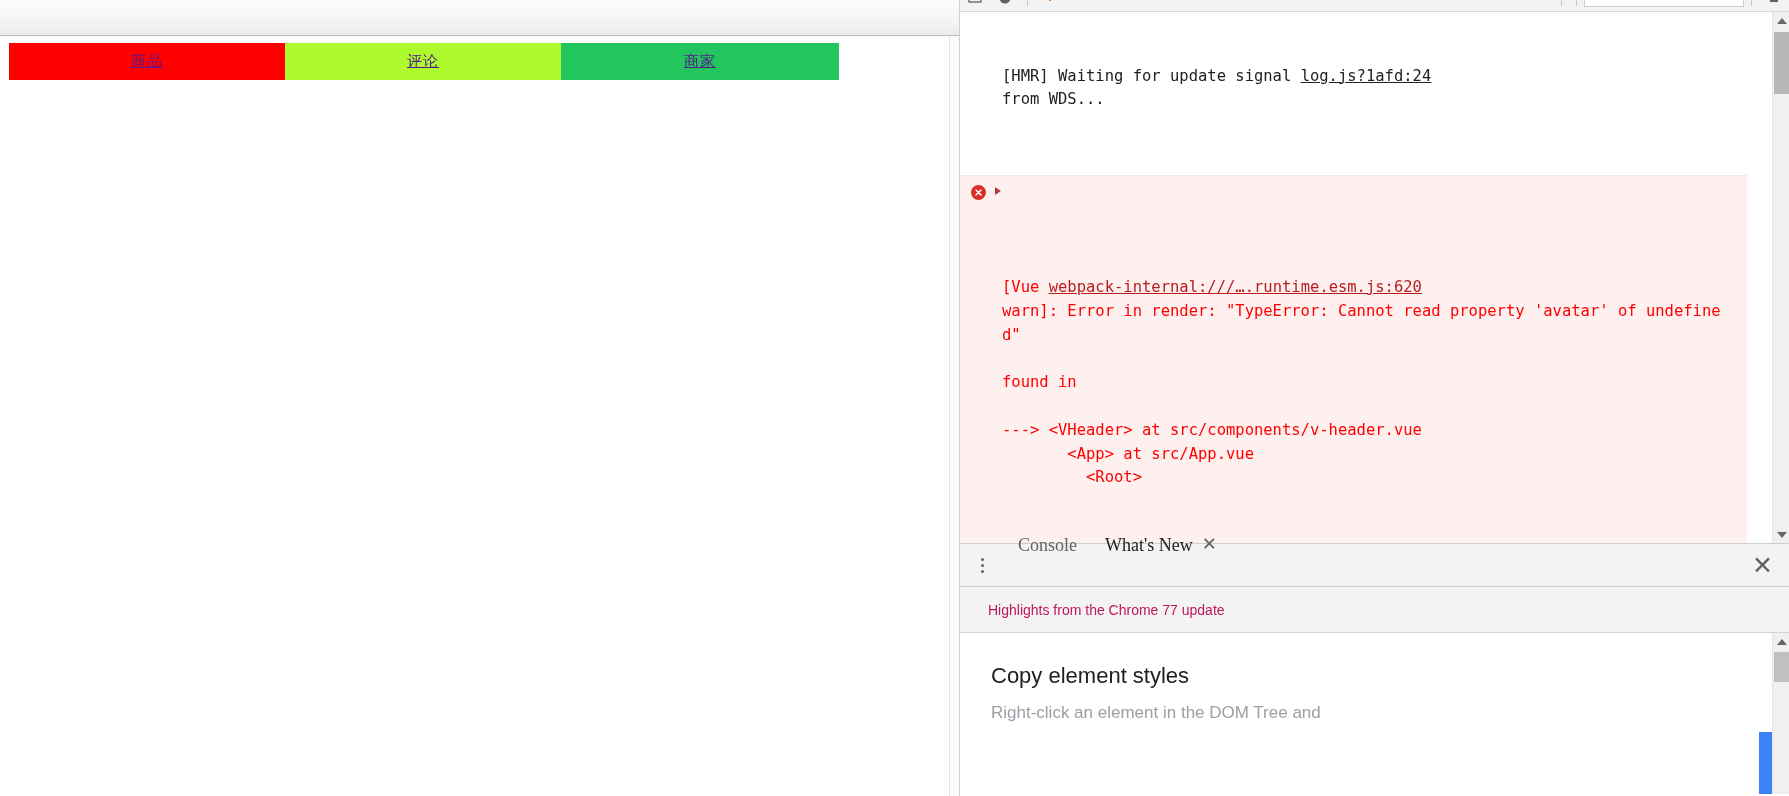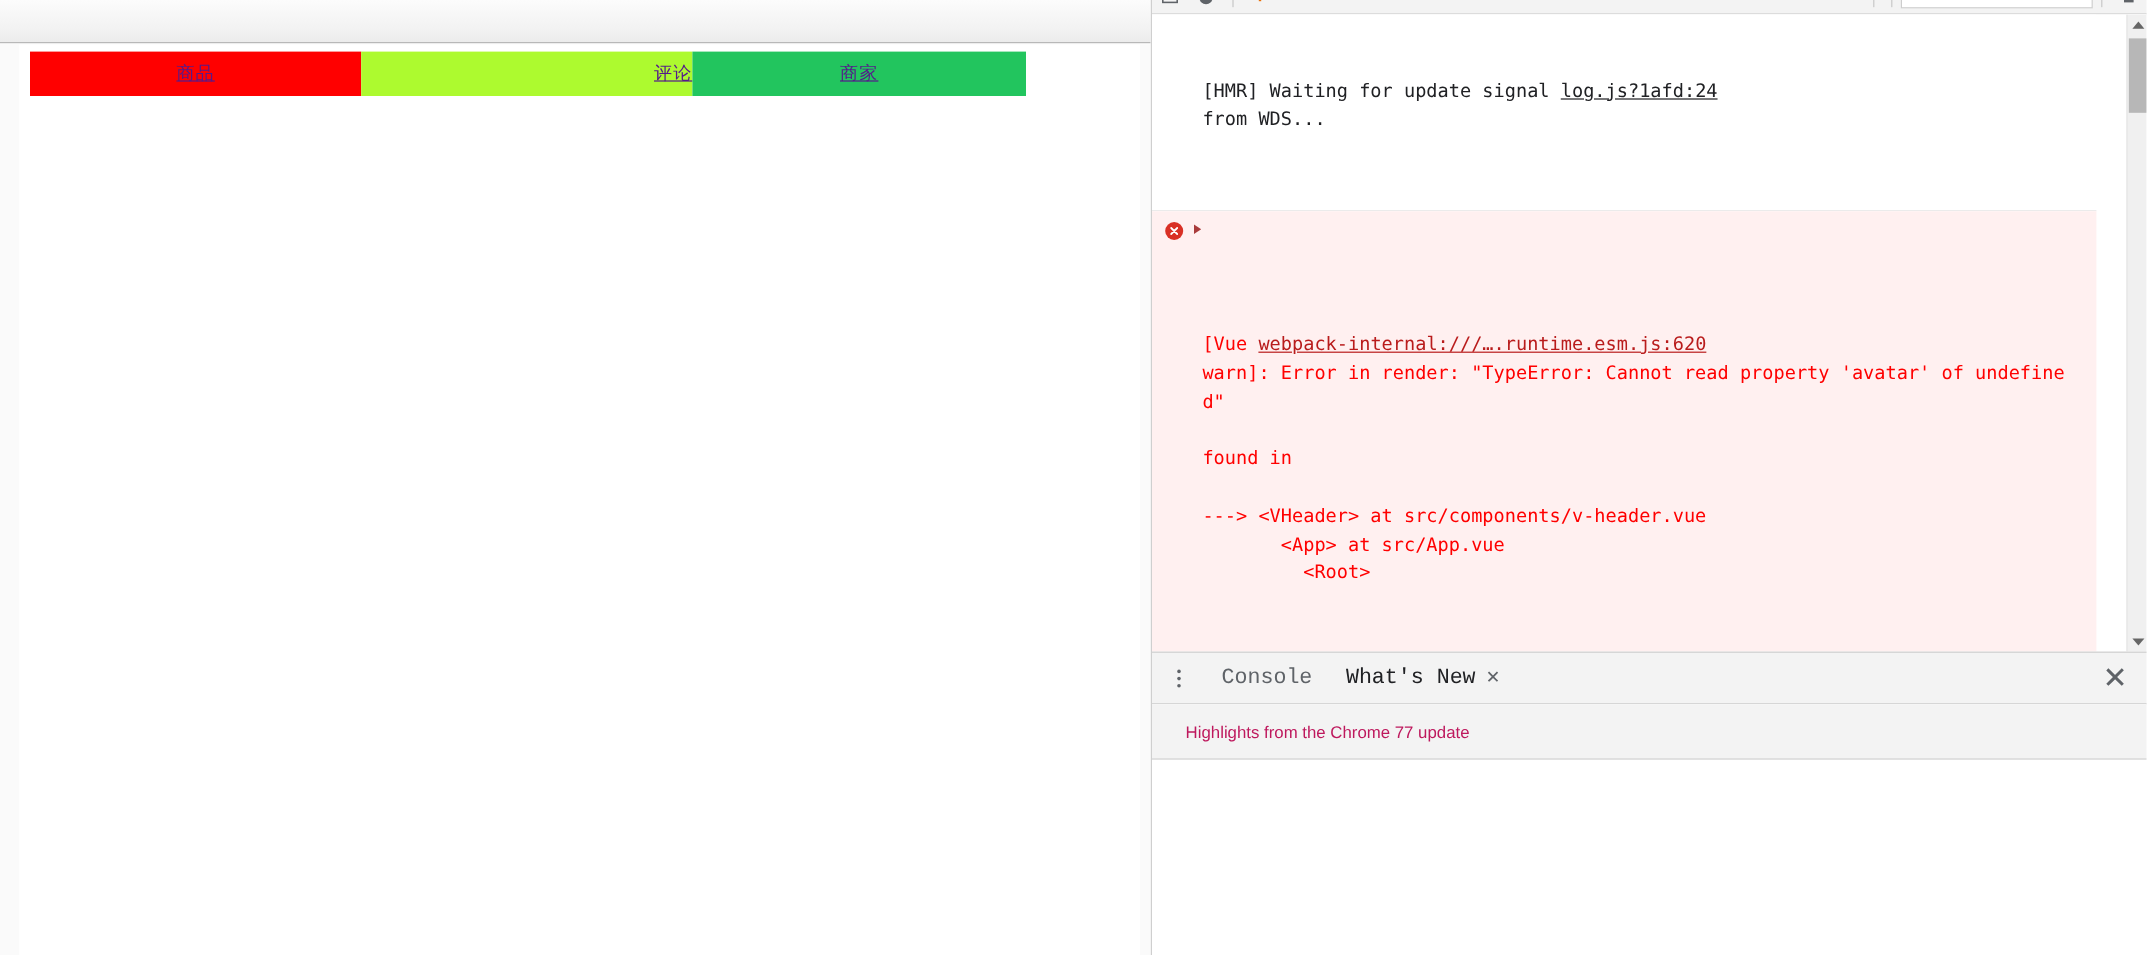--- a/index.html
+++ b/index.html
@@ -18,21 +18,21 @@
     width: 959px; height: 796px;
     background: #fafafa;
     overflow: hidden;
   }
   .browser-chrome-strip {
     position: absolute; left: 0; top: 0; width: 959px; height: 36px;
     background: linear-gradient(to bottom, #fcfcfc 0%, #f2f2f2 70%, #ececec 100%);
     border-bottom: 1px solid #b8b8b8;
   }
   .page-canvas {
-    position: absolute; left: 16px; top: 37px;
+    position: absolute; left: 0; top: 37px;
     width: 950px; height: 759px;
     background: #ffffff;
     border-right: 1px solid #e3e3e3;
   }
   .page-gutter-right {
     position: absolute; left: 950px; top: 37px; width: 9px; height: 759px;
     background: #fafafa;
   }
 
   .tabbar {
@@ -47,21 +47,21 @@
     text-decoration: none;
   }
   .tab .tab-label {
     font-family: "DejaVu Sans", sans-serif;
     font-size: 15px;
     color: #551a8b;
     text-decoration: underline;
     letter-spacing: 1px;
   }
   .tab-goods   { width: 276px; background: #ff0000; }
-  .tab-review  { width: 276px; background: #adfa2f; justify-content: flex-end; }
+  .tab-review  { width: 276px; background: #adfa2f; }
   .tab-seller  { width: 278px; background: #22c55e; }
 
   
   #devtools {
     position: absolute; left: 959px; top: 0;
     width: 830px; height: 796px;
     background: #ffffff;
     border-left: 1px solid #cfcfcf;
     overflow: hidden;
   }
@@ -187,23 +187,23 @@
   .kebab {
     width: 44px; height: 44px;
     display: flex; flex-direction: column;
     align-items: center; justify-content: center; gap: 3px;
   }
   .kebab i { width: 3px; height: 3px; border-radius: 50%; background: #5f6368; display: block; }
   .dtab {
     position: relative;
     height: 60px;
     padding: 0 14px;
-    display: flex; align-items: center; gap: 9px;
+    display: flex; align-items: flex-start; gap: 9px;
     font-size: 18px; color: #5f6368;
-    font-family: Liberation Mono, monospace;
+    font-family: Liberation Serif, serif;
   }
   .dtab.active { color: #202124; }
   .dtab.active::after {
     content: ""; position: absolute; left: 6px; right: 6px; bottom: 0;
     height: 3px; background: #1a73e8;
   }
   .dtab .x { font-size: 18px; color: #5f6368; line-height: 1; }
   .drawer-close {
     margin-left: auto; margin-right: 16px;
     font-size: 25px; color: #5f6368; line-height: 1;
@@ -362,16 +362,28 @@
       </div>
       <div class="dtab active">
         <span>What's New</span>
         <span class="x">✕</span>
       </div>
       <div class="drawer-close">✕</div>
     </div>
 
     <div class="wn-panel">
       <div class="wn-header">Highlights from the Chrome 77 update</div>
+      <div class="wn-body">
+        <div class="wn-title">Copy element styles</div>
+        <div class="wn-desc">Right-click an element in the DOM Tree and</div>
+
+        <div class="wn-scroll">
+          <div class="arrow-up">
+              <span class="tri-up"></span>
+            </div>
+          <div class="thumb"></div>
+        </div>
+        <div class="blue-marker"></div>
+      </div>
     </div>
 
   </div>
 </div>
 
 </body></html>

